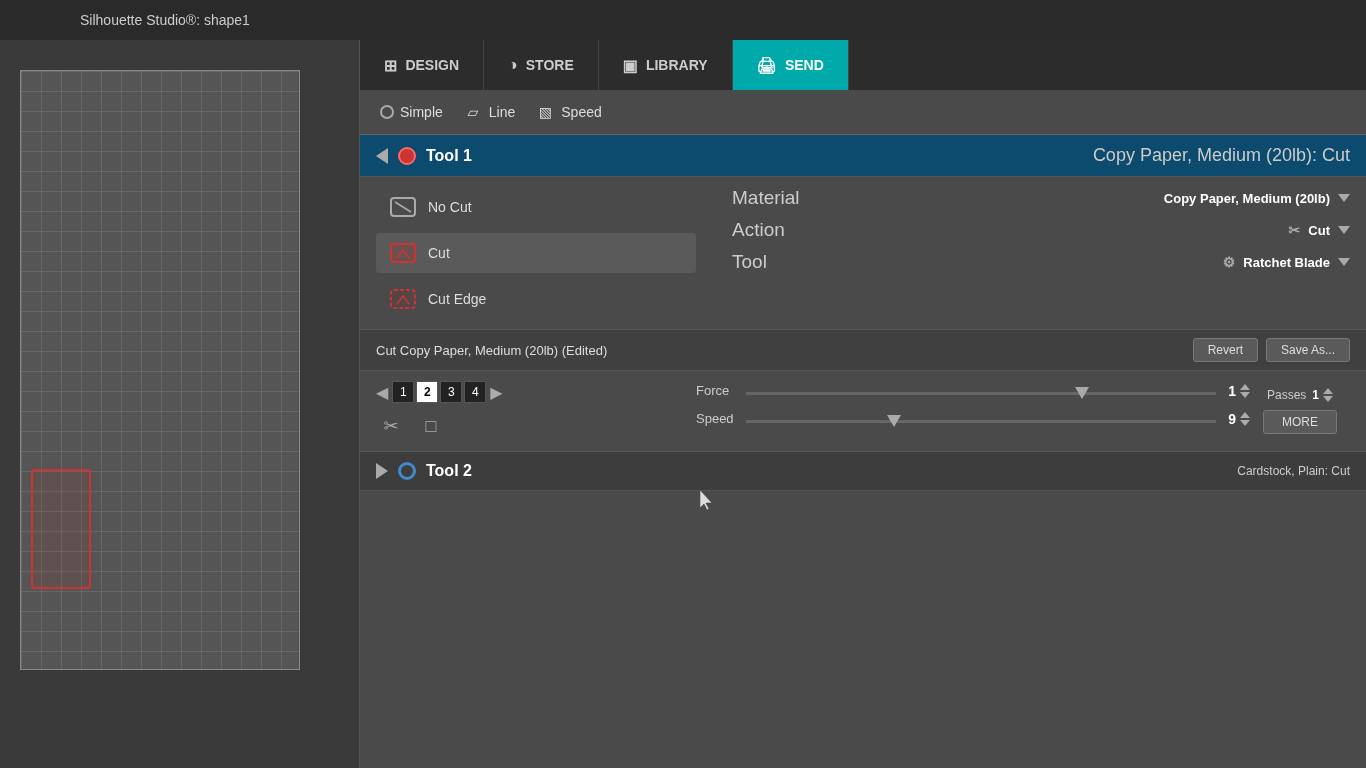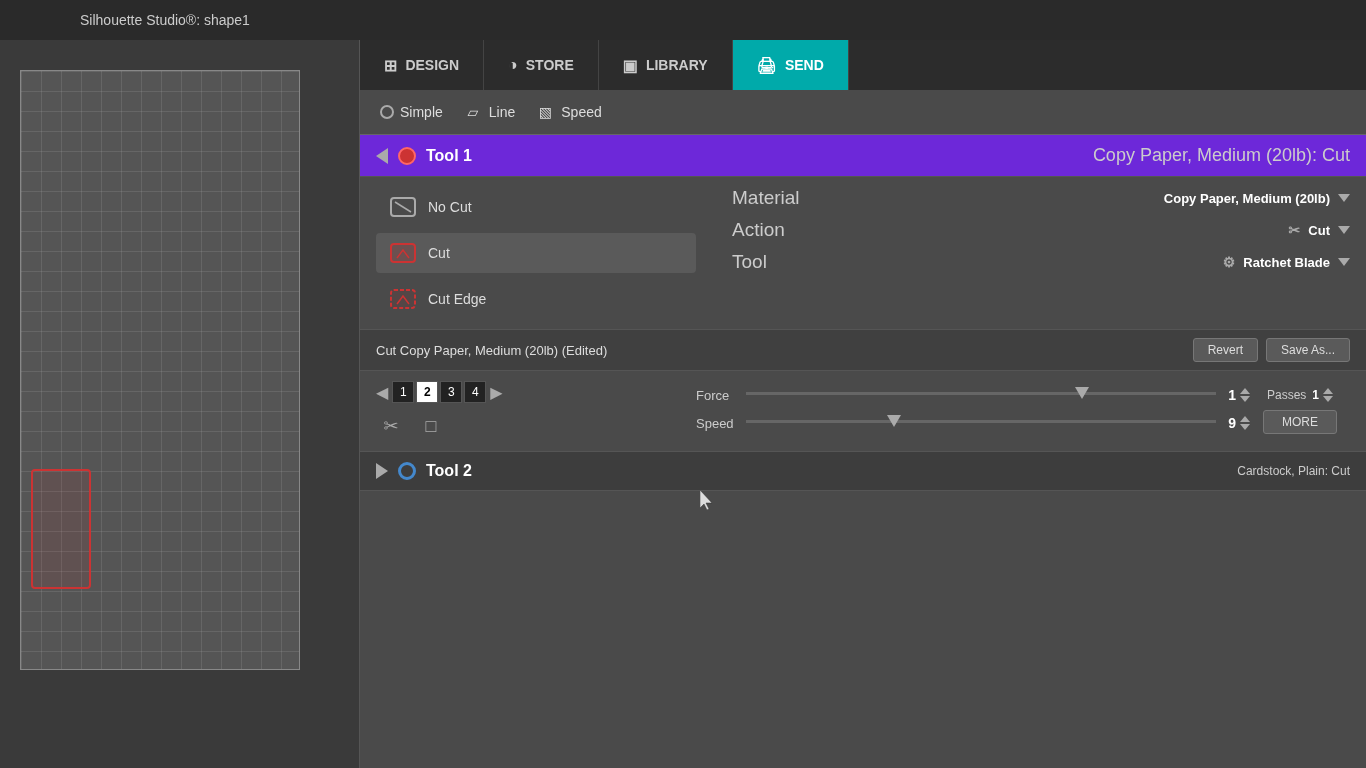--- a/index.html
+++ b/index.html
@@ -140,21 +140,21 @@
 
     
     #tool1-section {
       background: #4a4a4a;
     }
     #tool1-header {
       display: flex;
       align-items: center;
       justify-content: space-between;
       padding: 10px 16px;
-      background: #6d28d9;
+      background: #0c4a6e;
       border-bottom: 1px solid #555;
     }
     #tool1-header-left {
       display: flex;
       align-items: center;
       gap: 10px;
     }
     .triangle-btn {
       width: 0; height: 0;
       border-top: 8px solid transparent;
@@ -325,21 +325,21 @@
       color: #aaa;
       font-size: 18px;
     }
 
     #params-right {
       flex: 1;
       padding-left: 20px;
     }
     .param-row {
       display: flex;
-      align-items: flex-end;
+      align-items: flex-start;
       margin-bottom: 8px;
     }
     .param-label {
       color: #ccc;
       font-size: 13px;
       width: 50px;
     }
     .slider-container {
       flex: 1;
       height: 20px;

